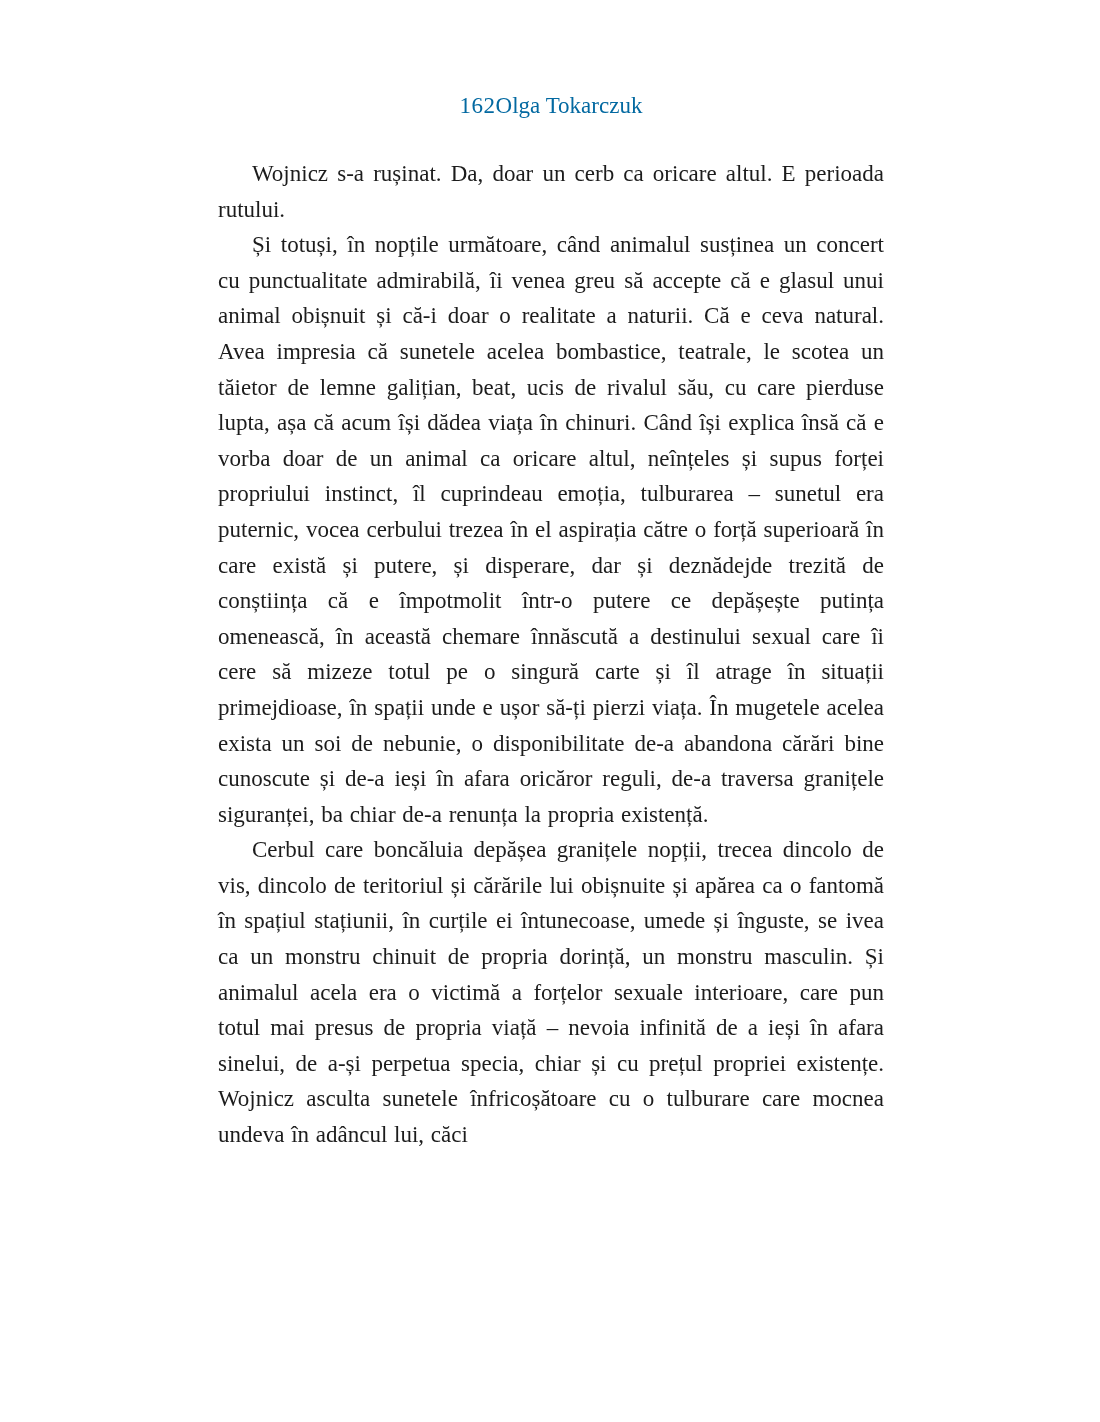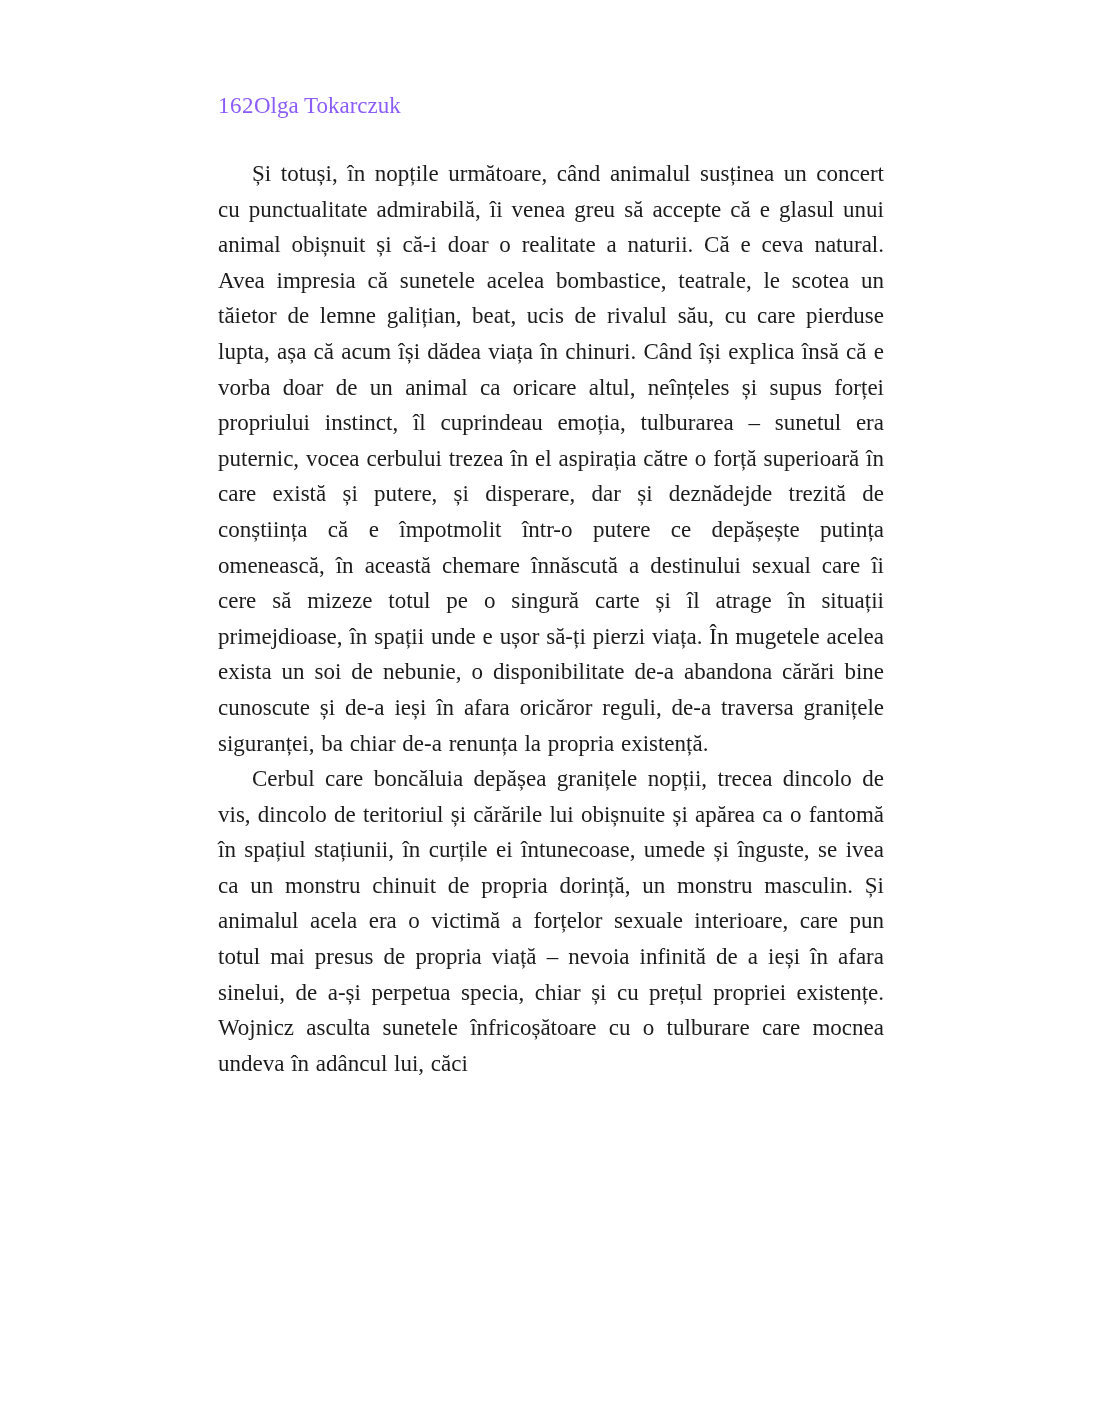--- a/index.html
+++ b/index.html
@@ -18,24 +18,24 @@
       color: #1c1c1c;
       overflow: hidden;
     }
 
     .running-header {
       position: absolute;
       top: 93px;
       left: 218px;
       width: 666px;
       display: flex;
-      justify-content: flex-start;
+      justify-content: center;
       align-items: baseline;
       font-size: 23px;
-      color: #8b5cf6;
+      color: #0369a1;
     }
 
     .page-number {
       font-style: normal;
       letter-spacing: 0.5px;
     }
 
     .header-author {
     }
 
@@ -60,17 +60,18 @@
 <body>
 
 <div class="page">
 
   <div class="running-header">
     <span class="page-number">162</span>
     <span class="header-author">Olga Tokarczuk</span>
   </div>
 
   <div class="body-text">
+    <p>Wojnicz s-a rușinat. Da, doar un cerb ca oricare altul. E perioada rutului.</p>
     <p>Și totuși, în nopțile următoare, când animalul susținea un concert cu punctualitate admirabilă, îi venea greu să accepte că e glasul unui animal obișnuit și că-i doar o realitate a naturii. Că e ceva natural. Avea impresia că sunetele acelea bombastice, teatrale, le scotea un tăietor de lemne galițian, beat, ucis de rivalul său, cu care pierduse lupta, așa că acum își dădea viața în chinuri. Când își explica însă că e vorba doar de un animal ca oricare altul, neînțeles și supus forței propriului instinct, îl cuprindeau emoția, tulburarea – sunetul era puternic, vocea cerbului trezea în el aspirația către o forță superioară în care există și putere, și disperare, dar și deznădejde trezită de conștiința că e împotmolit într-o putere ce depășește putința omenească, în această chemare înnăscută a destinului sexual care îi cere să mizeze totul pe o singură carte și îl atrage în situații primejdioase, în spații unde e ușor să-ți pierzi viața. În mugetele acelea exista un soi de nebunie, o disponibilitate de-a abandona cărări bine cunoscute și de-a ieși în afara oricăror reguli, de-a traversa granițele siguranței, ba chiar de-a renunța la propria existență.</p>
     <p>Cerbul care boncăluia depășea granițele nopții, trecea dincolo de vis, dincolo de teritoriul și cărările lui obișnuite și apărea ca o fantomă în spațiul stațiunii, în curțile ei întunecoase, umede și înguste, se ivea ca un monstru chinuit de propria dorință, un monstru masculin. Și animalul acela era o victimă a forțelor sexuale interioare, care pun totul mai presus de propria viață – nevoia infinită de a ieși în afara sinelui, de a-și perpetua specia, chiar și cu prețul propriei existențe. Wojnicz asculta sunetele înfricoșătoare cu o tulburare care mocnea undeva în adâncul lui, căci</p>
   </div>
 
 </div>
 
 </body></html>

